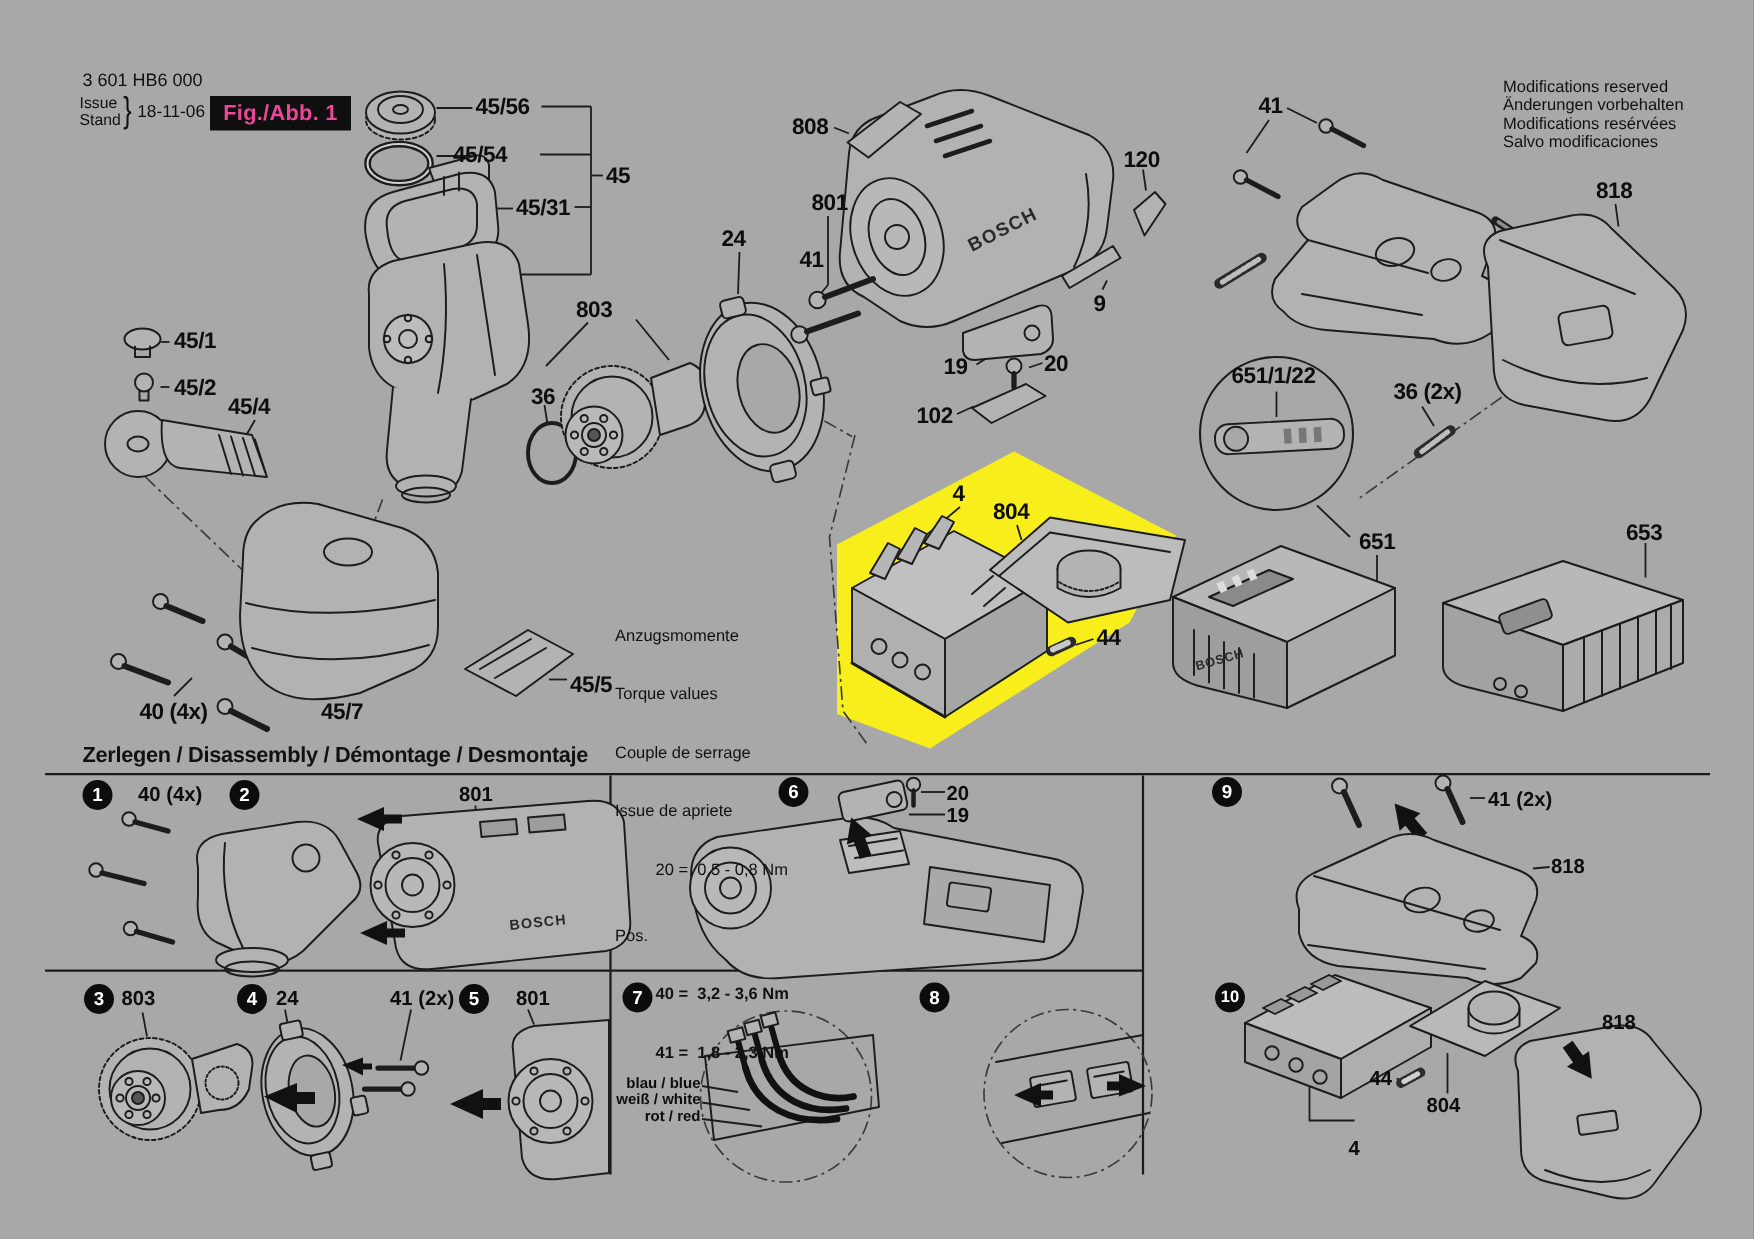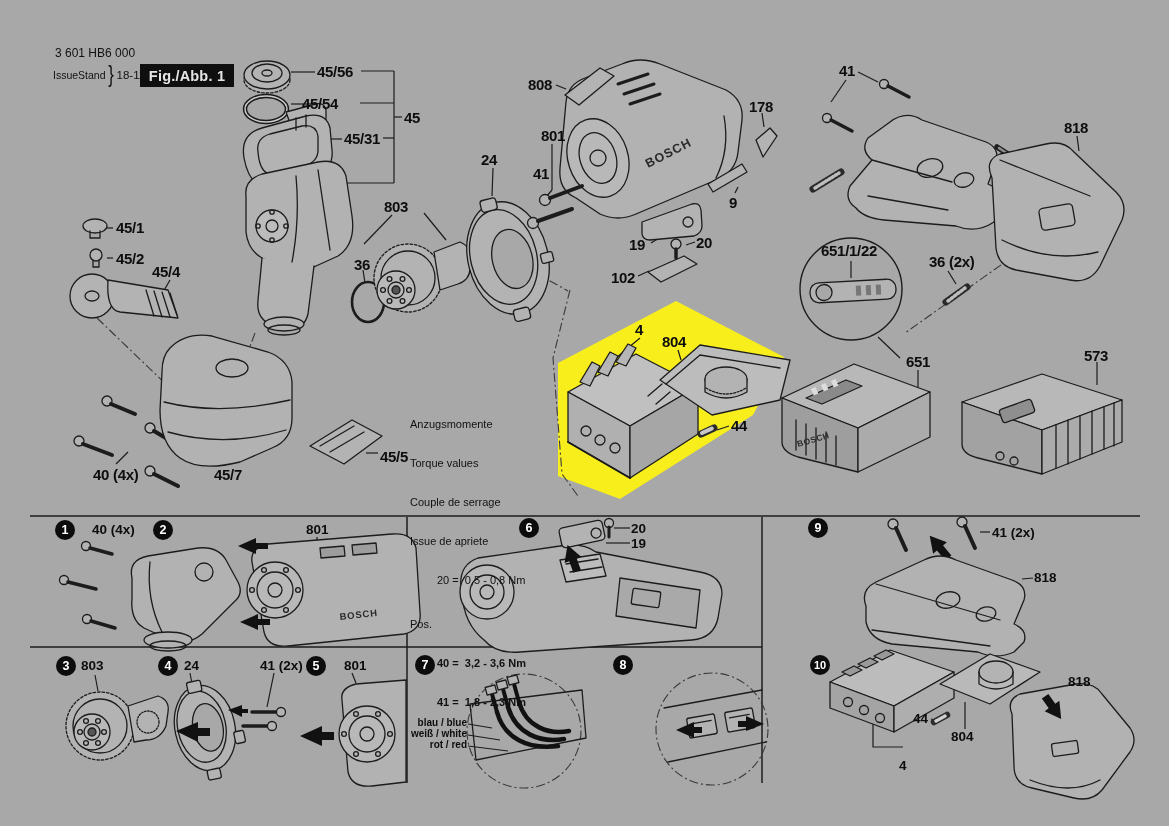--- a/index.html
+++ b/index.html
@@ -5,24 +5,24 @@
   html,body{margin:0;padding:0;background:#888;}
   .stage{position:relative;width:1169px;height:826px;background:#a8a8a8;
     font-family:"Liberation Sans",sans-serif;color:#111;overflow:hidden;}
   svg.art{position:absolute;left:0;top:0;pointer-events:none;}
   svg text{font-family:"Liberation Sans",sans-serif;}
   .lbl{position:absolute;font-size:15px;font-weight:bold;white-space:nowrap;letter-spacing:-0.3px;color:#0d0d0d;}
   .lbl-sm{position:absolute;font-size:13.5px;font-weight:bold;white-space:nowrap;color:#0d0d0d;}
   .wire{position:absolute;font-size:10px;font-weight:bold;white-space:nowrap;color:#0d0d0d;text-align:right;}
   .meta-no{position:absolute;left:55px;top:46px;font-size:12px;}
   .issue-wrap{position:absolute;left:53px;top:62px;display:flex;align-items:center;gap:1px;}
-  .issue-col{display:flex;flex-direction:row;font-size:10.5px;line-height:11px;}
+  .issue-col{display:flex;flex-direction:column;font-size:10.5px;line-height:11px;}
   .brace{font-size:24px;font-weight:300;transform:scaleX(.7);margin-top:-2px;}
   .issue-date{font-size:11.5px;margin-left:1px;}
-  .figbox{position:absolute;left:140px;top:64px;width:94px;height:23px;background:#0f0f0f;color:#e5e5e5;
+  .figbox{position:absolute;left:140px;top:64px;width:94px;height:23px;background:#0f0f0f;color:#ec4899;
     display:flex;align-items:center;justify-content:center;font-size:14.5px;font-weight:600;letter-spacing:.2px;}
   .mods{position:absolute;left:1002px;top:52px;font-size:11px;line-height:12.4px;}
   .torque{position:absolute;left:410px;top:392px;font-size:11px;line-height:13px;white-space:pre;}
   .trow{display:flex;}
   .trow .pos{width:27px;margin-top:44px;}
   .trow.cont{padding-left:27px;font-weight:bold;}
   .zerl-title{position:absolute;left:55px;top:496px;font-size:14.5px;font-weight:bold;letter-spacing:-0.2px;}
   .step-num{position:absolute;width:20px;height:20px;border-radius:50%;background:#0c0c0c;color:#fff;
     font-size:12.5px;font-weight:bold;display:flex;align-items:center;justify-content:center;}
 </style>
@@ -505,20 +505,26 @@
 <div class="meta-no">3 601 HB6 000</div>
 <div class="issue-wrap">
   <div class="issue-col">
     <span>Issue</span>
     <span>Stand</span>
   </div>
   <span class="brace">}</span>
   <span class="issue-date">18-11-06</span>
 </div>
 <div class="figbox">Fig./Abb. 1</div>
+<div class="mods">
+  <div>Modifications reserved</div>
+  <div>Änderungen vorbehalten</div>
+  <div>Modifications resérvées</div>
+  <div>Salvo modificaciones</div>
+</div>
 
 <div class="torque">
   <div>Anzugsmomente</div>
   <div>Torque values</div>
   <div>Couple de serrage</div>
   <div>Issue de apriete</div>
   <div class="trow"><span class="pos">Pos.</span><span>20 =  0,5 - 0,8 Nm</span></div>
   <div class="trow cont"><span>40 =  3,2 - 3,6 Nm</span></div>
   <div class="trow cont"><span>41 =  1,8 - 2,3 Nm</span></div>
 </div>
@@ -532,35 +538,36 @@
 <div class="lbl" style="left:152px;top:263px">45/4</div>
 <div class="lbl" style="left:93px;top:466px">40 (4x)</div>
 <div class="lbl" style="left:214px;top:466px">45/7</div>
 <div class="lbl" style="left:380px;top:448px">45/5</div>
 <div class="lbl" style="left:354px;top:256px">36</div>
 <div class="lbl" style="left:384px;top:198px">803</div>
 <div class="lbl" style="left:481px;top:151px">24</div>
 <div class="lbl" style="left:541px;top:127px">801</div>
 <div class="lbl" style="left:533px;top:165px">41</div>
 <div class="lbl" style="left:528px;top:76px">808</div>
-<div class="lbl" style="left:749px;top:98px">178</div>
+<div class="lbl" style="left:749px;top:98px">120</div>
 <div class="lbl" style="left:729px;top:194px">9</div>
 <div class="lbl" style="left:629px;top:236px">19</div>
 <div class="lbl" style="left:696px;top:234px">20</div>
 <div class="lbl" style="left:611px;top:269px">102</div>
 <div class="lbl" style="left:635px;top:321px">4</div>
 <div class="lbl" style="left:662px;top:333px">804</div>
 <div class="lbl" style="left:731px;top:417px">44</div>
 <div class="lbl" style="left:839px;top:62px">41</div>
 <div class="lbl" style="left:821px;top:242px">651/1/22</div>
 <div class="lbl" style="left:929px;top:253px">36 (2x)</div>
 <div class="lbl" style="left:1064px;top:119px">818</div>
 <div class="lbl" style="left:906px;top:353px">651</div>
-<div class="lbl" style="left:1084px;top:347px">573</div>
-
+<div class="lbl" style="left:1084px;top:347px">653</div>
+
+<div class="zerl-title">Zerlegen / Disassembly / Démontage / Desmontaje</div>
 
 <div class="step-num" style="left:55px;top:520px">1</div>
 <div class="step-num" style="left:153px;top:520px">2</div>
 <div class="step-num" style="left:519px;top:518px">6</div>
 <div class="step-num" style="left:808px;top:518px">9</div>
 <div class="step-num" style="left:56px;top:656px">3</div>
 <div class="step-num" style="left:158px;top:656px">4</div>
 <div class="step-num" style="left:306px;top:656px">5</div>
 <div class="step-num" style="left:415px;top:655px">7</div>
 <div class="step-num" style="left:613px;top:655px">8</div>

